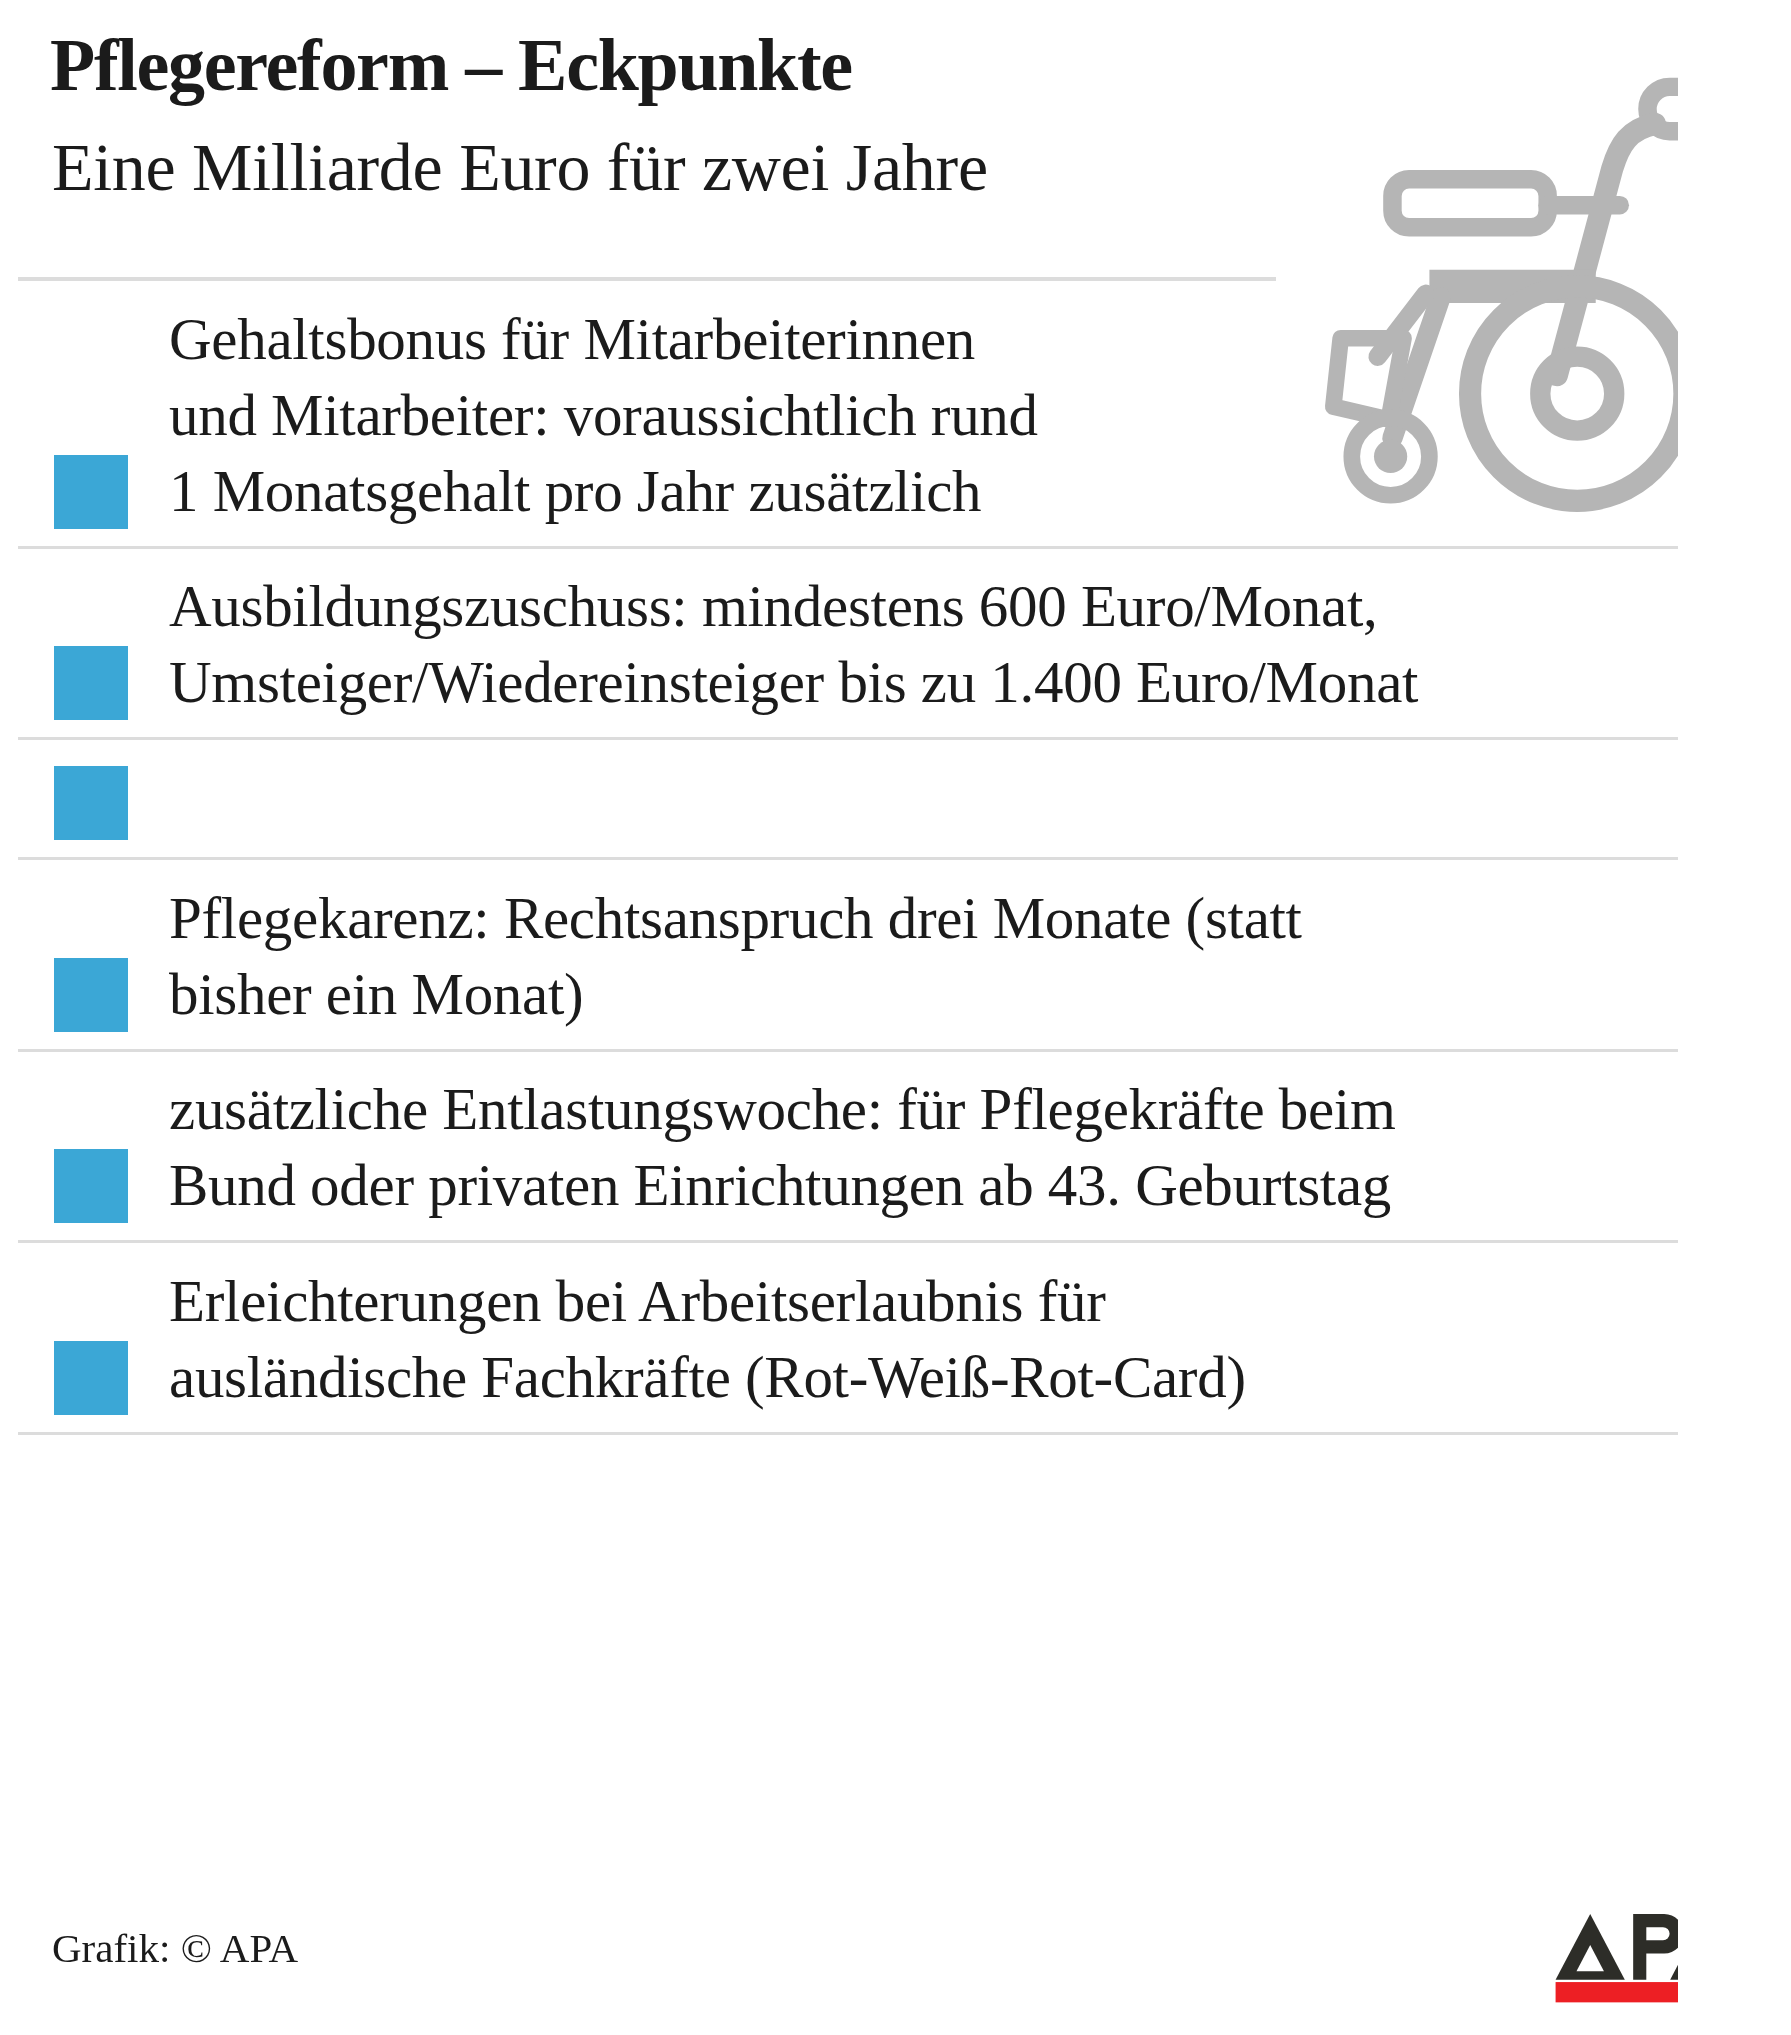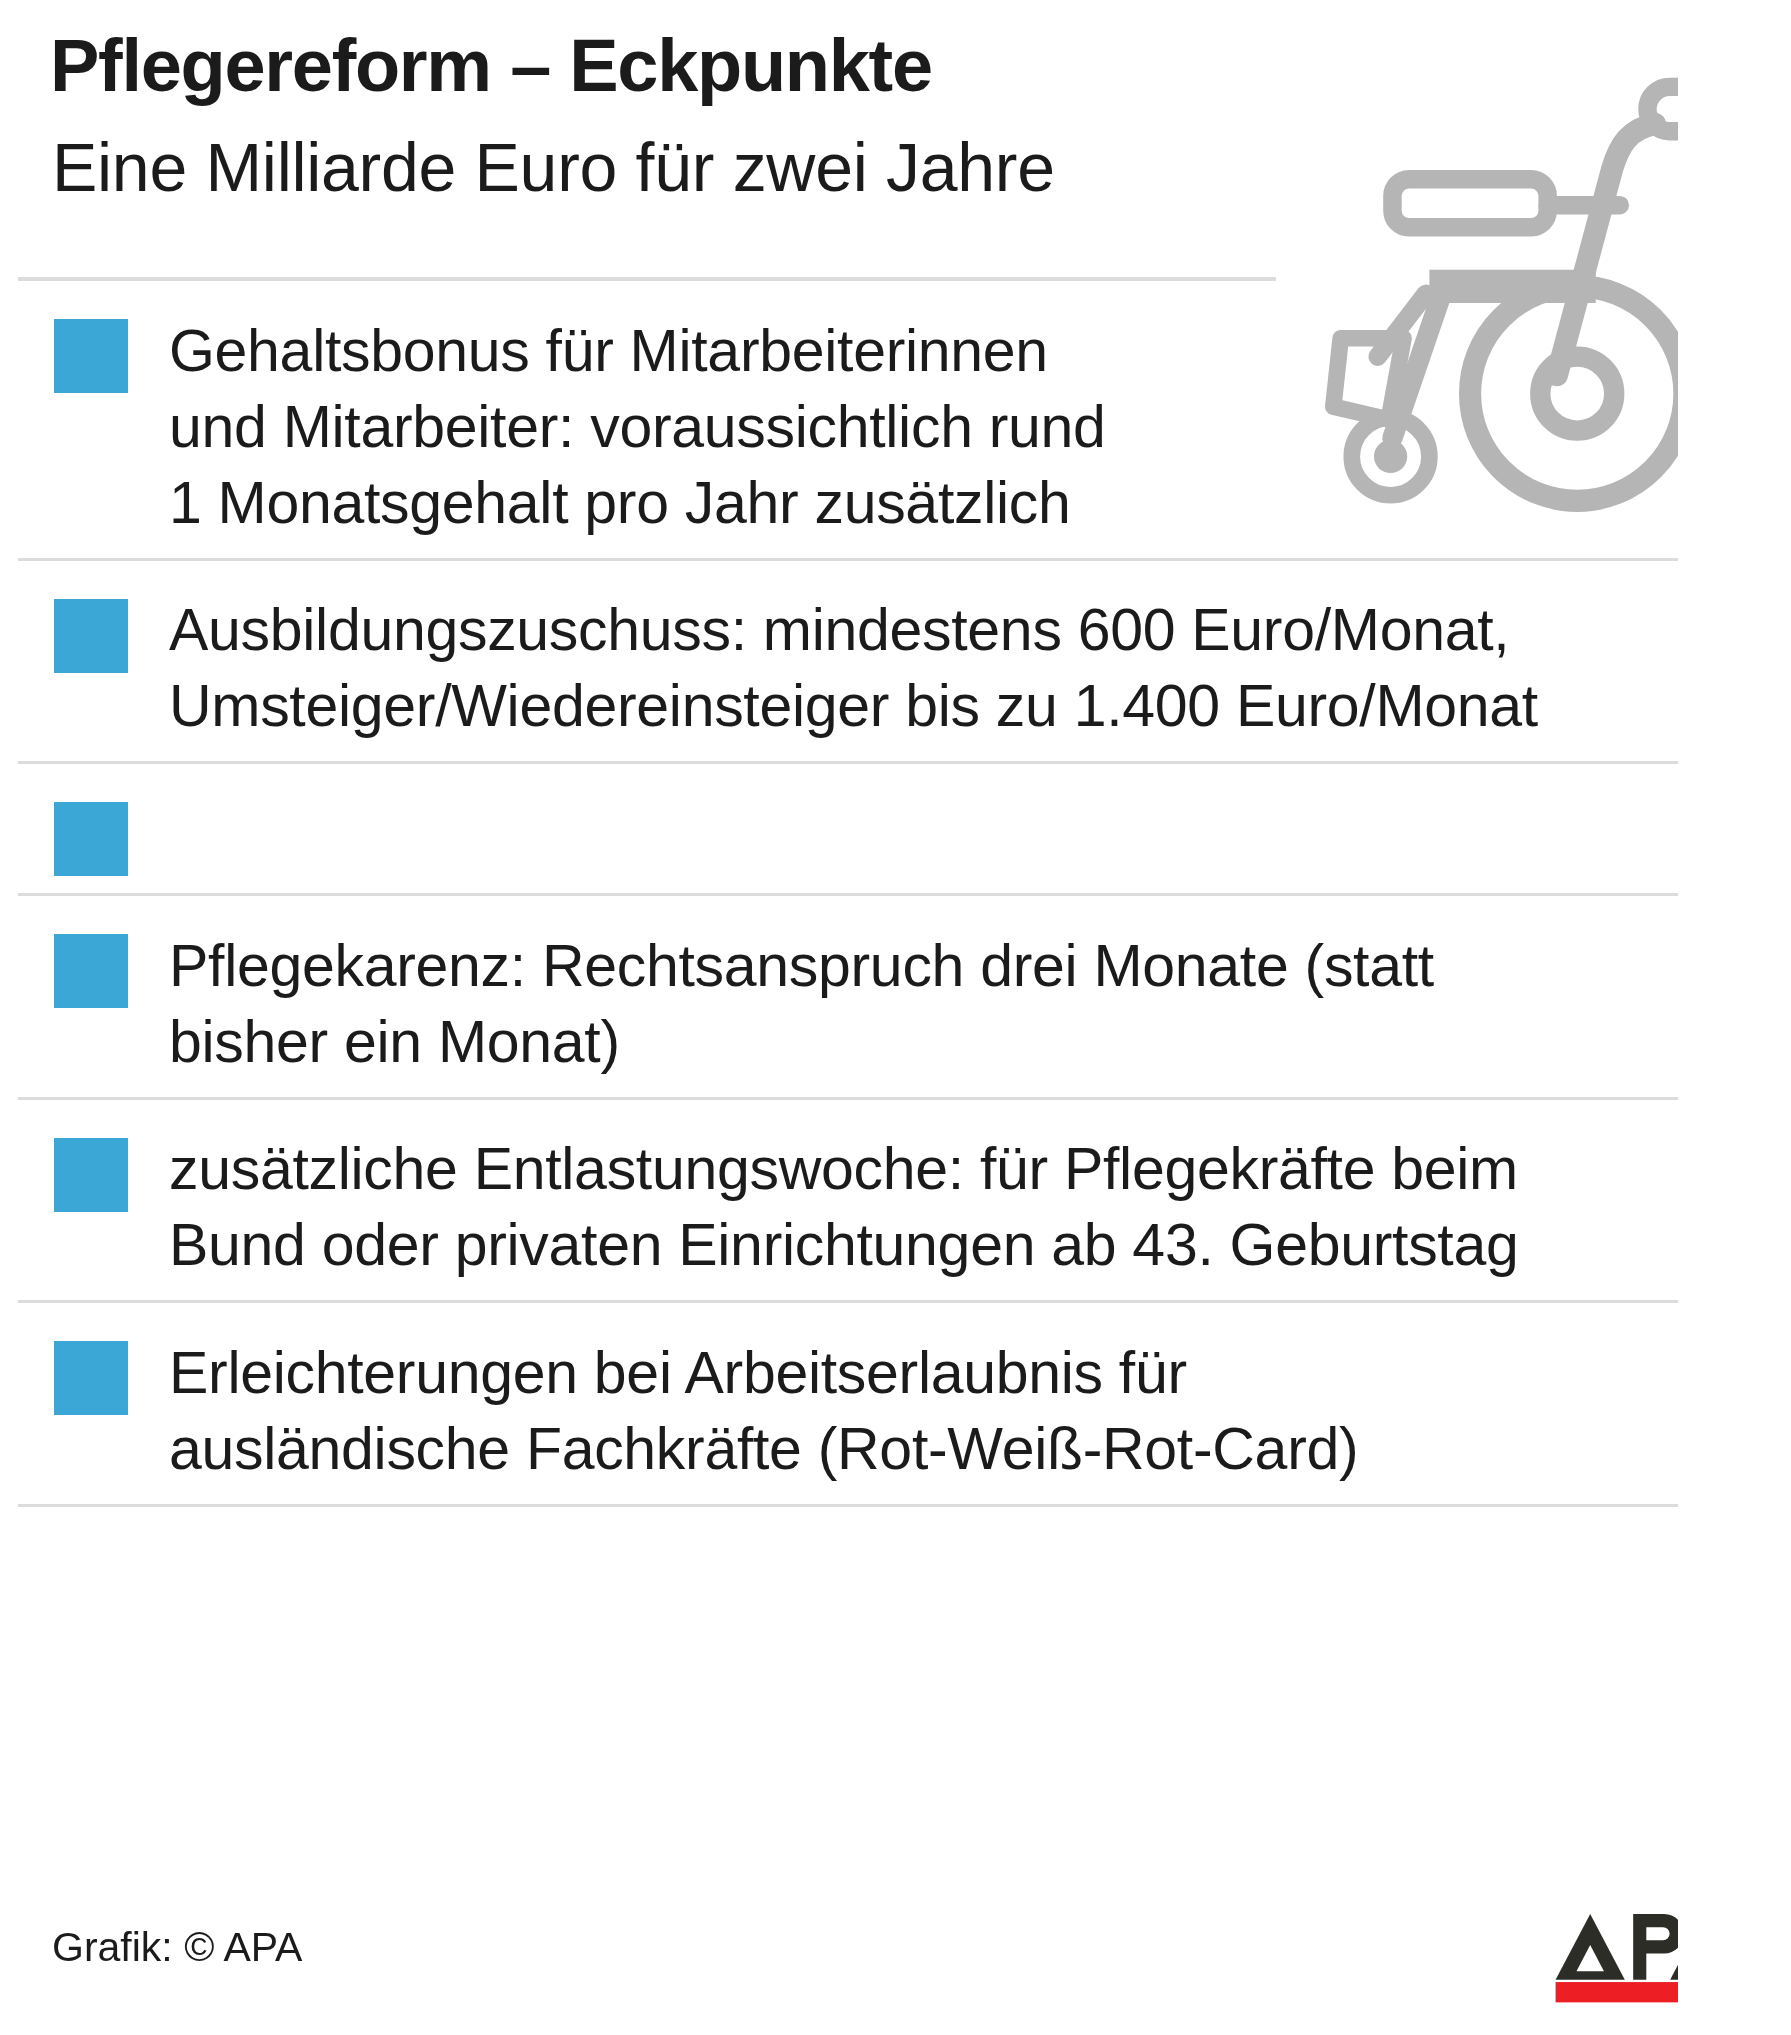--- a/index.html
+++ b/index.html
@@ -1,38 +1,38 @@
 <!DOCTYPE html>
 <html lang="de" style="font-size:10.3px"><head>
 <meta charset="utf-8">
 <title>Pflegereform – Eckpunkte</title>
 <style>
   html,body { margin:0; padding:0; background:#ffffff; }
   .page {
     position:relative; width:1678px; height:2035px; overflow:hidden;
     background:#ffffff; color:#1b1b1b;
-    font-family:Liberation Sans, sans-serif;
+    font-family:Liberation Serif, serif;
   }
   .title {
     position:absolute; left:50px; top:23px;
     font-size:74px; font-weight:bold; letter-spacing:-1.3px; white-space:nowrap;
   }
   .subtitle {
     position:absolute; left:52px; top:128px;
     font-size:68px; letter-spacing:-0.3px; white-space:nowrap;
   }
   .wheelchair { position:absolute; left:1285px; top:61px; }
   .divider-top {
     position:absolute; left:18px; top:277px; width:1258px; height:3.9px;
     background:#dcdcdc;
   }
   .list { position:absolute; left:0; top:281px; width:1791px; }
   .row {
-    display:flex; align-items:flex-start;
-    margin:16px 18px; padding:15.5px 0 17px 0;
+    display:flex; align-items:flex-end;
+    margin:4px 18px; padding:15.5px 0 17px 0;
     border-bottom:3.9px solid #dcdcdc;
   }
   .bullet {
     flex:none; width:74px; height:74px; margin:6.5px 0 0 36px;
     background:#3BA7D6;
   }
   .itext {
     margin-left:41px; font-size:59px; line-height:76px;
     letter-spacing:-0.3px; white-space:pre-line; color:#1b1b1b;
   }

